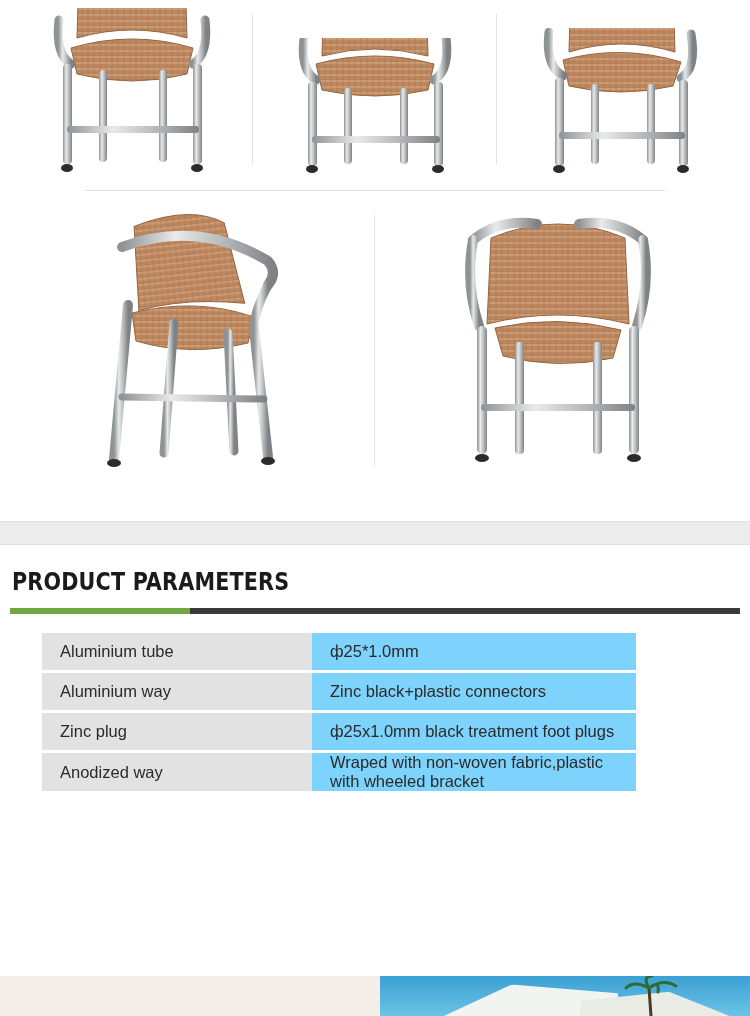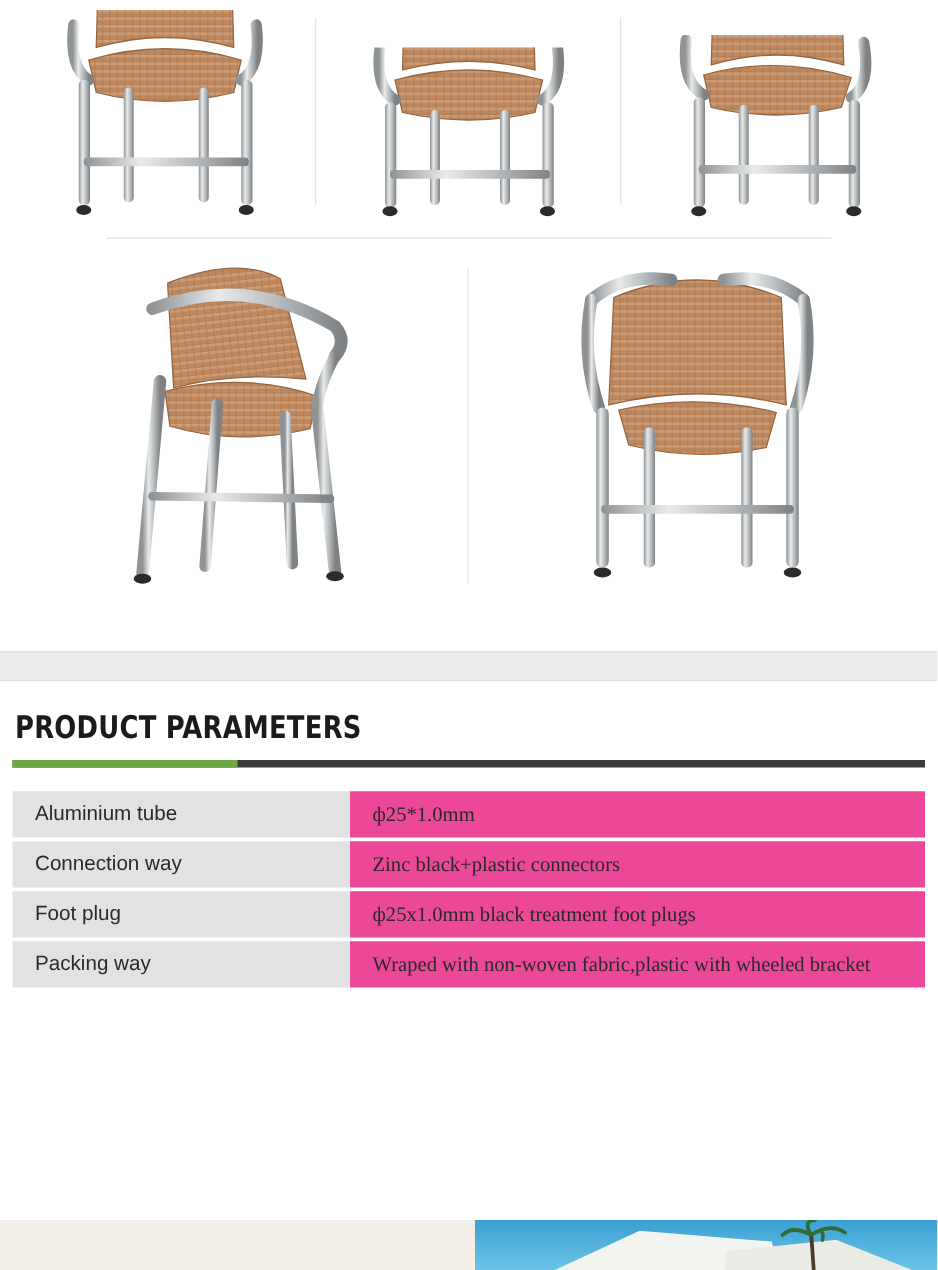--- a/index.html
+++ b/index.html
@@ -104,40 +104,40 @@
     content: "";
     position: absolute;
     left: 0;
     top: 0;
     height: 6px;
     width: 180px;
     background: #6fa744;
   }
 
   table.spec {
-    width: 730px;
+    width: 594px;
     border-collapse: separate;
     border-spacing: 0 3px;
     table-layout: fixed;
+    margin-left: 32px;
   }
   table.spec td {
     height: 37px;
     font-size: 16.5px;
     color: #2a2a2a;
     vertical-align: middle;
     padding: 0 0 0 18px;
     background: #ededed;
   }
   table.spec td.k {
     width: 252px;
     background: #e2e2e2;
   }
   table.spec td.v {
-    background: #ec4899;
-    font-family: Liberation Serif, serif;
+    background: #7dd3fc;
   }
 
   
   .bottom-strip {
     position: absolute;
     left: 0;
     bottom: 0;
     width: 750px;
     height: 40px;
     display: flex;
@@ -314,29 +314,29 @@
   <div class="params-title">PRODUCT PARAMETERS</div>
   <div class="title-rule"></div>
 
   <table class="spec">
     <tbody>
       <tr>
         <td class="k">Aluminium tube</td>
         <td class="v">ф25*1.0mm</td>
       </tr>
       <tr>
-        <td class="k">Connection way</td>
+        <td class="k">Aluminium way</td>
         <td class="v">Zinc black+plastic connectors</td>
       </tr>
       <tr>
-        <td class="k">Foot plug</td>
+        <td class="k">Zinc plug</td>
         <td class="v">ф25x1.0mm black treatment foot plugs</td>
       </tr>
       <tr>
-        <td class="k">Packing way</td>
+        <td class="k">Anodized way</td>
         <td class="v">Wraped with non-woven fabric,plastic with wheeled bracket</td>
       </tr>
     </tbody>
   </table>
 </div>
 
 <div class="bottom-strip">
   <div class="strip-left"></div>
   <div class="strip-right">
     <div class="umbrella u1"></div>

